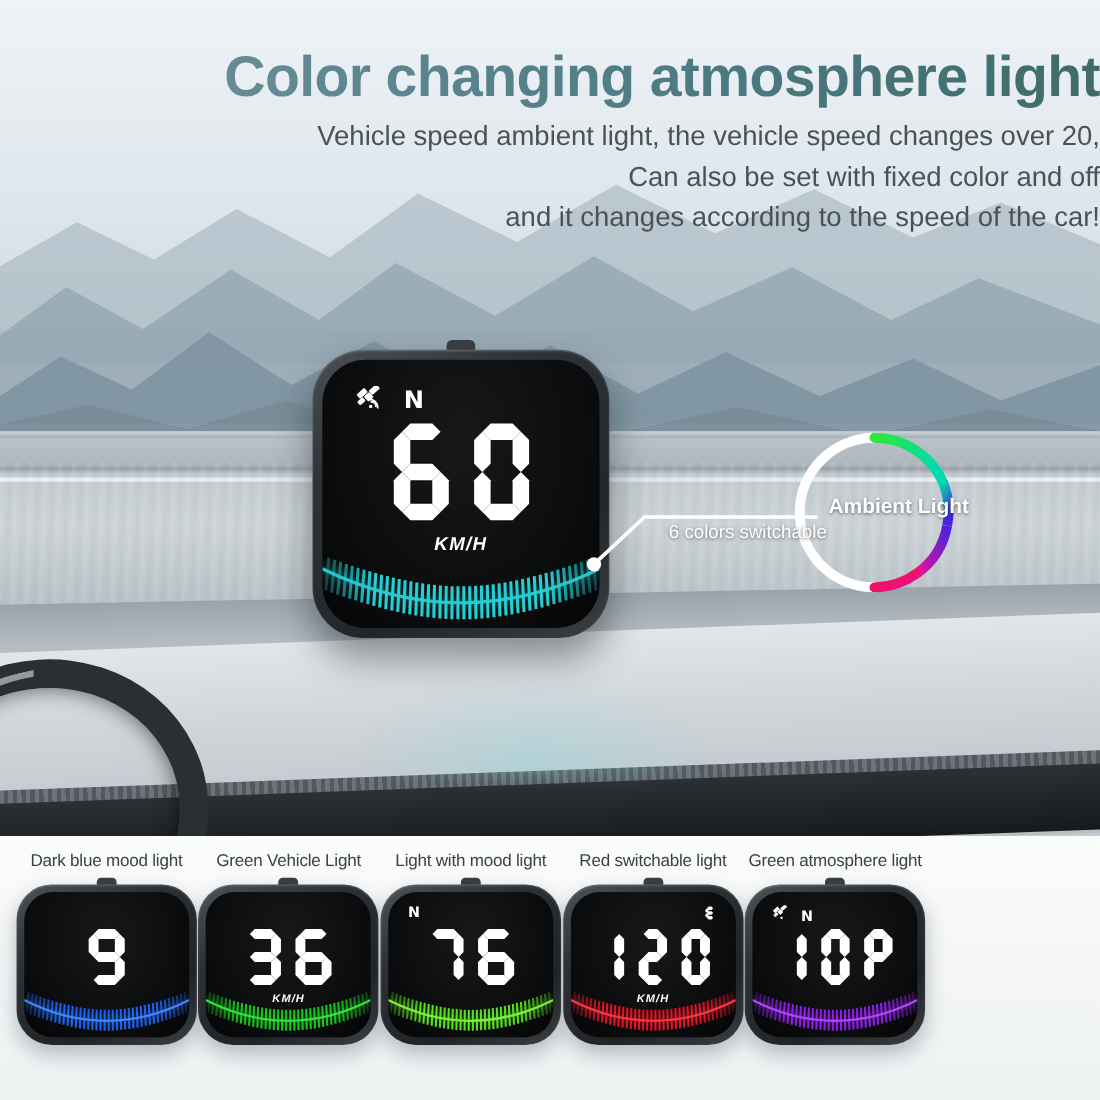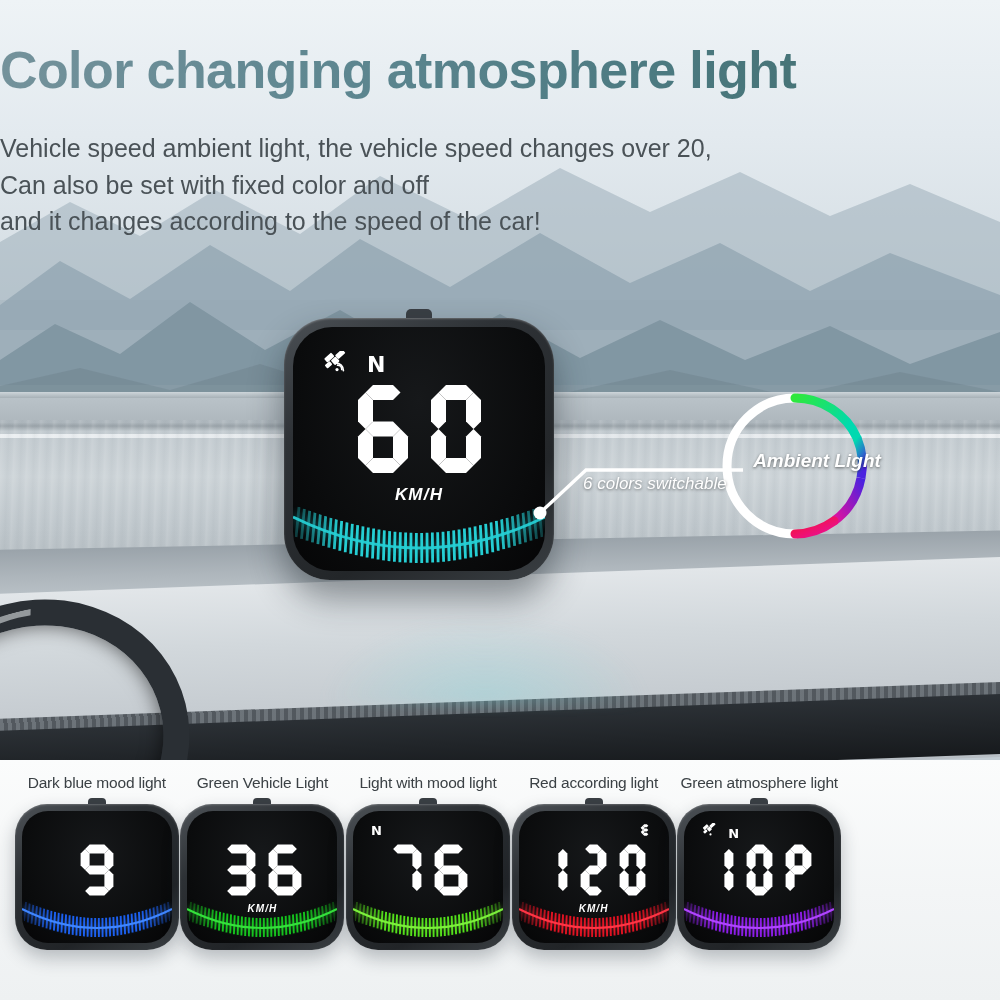--- a/index.html
+++ b/index.html
@@ -92,31 +92,31 @@
   .wheel-hi {
     position:absolute; left:-96px; top:608px; width:290px; height:268px;
     border:6px solid rgba(235,240,243,.55);
     border-radius:50%;
     transform:rotate(-14deg);
     clip-path:polygon(0 0,55% 0,30% 100%,0 100%);
   }
 
   
   .headline-wrap {
-    position:absolute; left:0; top:40px; width:1000px; text-align:left;
+    position:absolute; left:0; top:40px; width:1000px; text-align:right;
     z-index:6;
   }
   .h1 {
     font-size:52px; font-weight:bold; letter-spacing:-.6px;
     background:linear-gradient(90deg,#74929b 0%, #5d8690 35%, #4c7a81 65%, #3f6b6a 100%);
     -webkit-background-clip:text; background-clip:text; color:transparent;
     line-height:1.16;
   }
   .sub {
-    margin-top:30px; font-size:25px; color:#4a5257; line-height:1.45;
+    margin-top:6px; font-size:25px; color:#4a5257; line-height:1.45;
     font-weight:400;
   }
 
   
   .hud-main {
     position:absolute; left:284px; top:318px; width:270px; height:262px; z-index:7;
   }
   .hud-nub {
     position:absolute; left:50%; top:-9px; margin-left:-13px;
     width:26px; height:14px; background:#3a3f44; border-radius:5px 5px 2px 2px;
@@ -146,29 +146,29 @@
   }
   .seg { display:inline-flex; gap:11px; justify-content:center; }
   .unit-lbl {
     position:absolute; left:0; right:0; top:158px; text-align:center;
     color:#fff; font-size:17px; font-weight:bold; font-style:italic;
     letter-spacing:1.2px; font-family:"Liberation Sans", sans-serif;
   }
   .led-arc { position:absolute; left:0; bottom:-4px; width:100%; height:92px; }
 
   
-  .callout { position:absolute; left:0; top:0; width:1000px; height:760px; z-index:8; pointer-events:none;font-style:italic; }
+  .callout { position:absolute; left:0; top:0; width:1000px; height:760px; z-index:8; pointer-events:none; }
   .ring-label {
     position:absolute; left:727px; top:450px; width:180px; text-align:center;
     color:#fff; font-size:19px; font-weight:bold;
     text-shadow:0 1px 3px rgba(0,0,0,.55);
     z-index:9;
   }
   .switch-label {
-    position:absolute; left:583px; top:474px;
+    position:absolute; left:608px; top:474px;
     color:#fff; font-size:17px;
     text-shadow:0 1px 3px rgba(0,0,0,.5);
     z-index:9; white-space:nowrap;
   }
 
   
   .strip {
     position:absolute; left:0; top:760px; width:1000px; height:240px;
     background:linear-gradient(#fbfcfc,#f3f5f6 55%,#eef1f2);
   }
@@ -645,21 +645,21 @@
                     </mask>
       </defs>
       <path d="M2,12 Q75,44 148,12 L148,36 Q75,68 2,36 Z" fill="url(#fadev2)" mask="url(#mkv2)"></path>
       <path d="M0,20 Q75,58 150,20" fill="none" stroke="#7cf03c" stroke-width="2" style="filter:drop-shadow(0 0 4px #7cf03c)"></path>
     </svg></div>
             </div>
     </div>
         </div>
       </div>
       <div class="card">
-        <div class="card-label">Red according light</div>
+        <div class="card-label">Red switchable light</div>
         <div class="mini-wrap">
     <div class="mini-nub"></div>
     <div class="mini-body">
       <div class="mini-screen">
               <div class="mini-status right">
                 <span><svg width="11" height="14" viewBox="0 0 11 14">
                     <polygon points="4.2,1.2000000000000002 6.800000000000001,1.2000000000000002 8.3,2.7 6.800000000000001,4.2 4.2,4.2 2.7,2.7" fill="#ffffff"></polygon>
                     <polygon points="4.2,5.5 6.800000000000001,5.5 8.3,7 6.800000000000001,8.5 4.2,8.5 2.7,7" fill="#ffffff"></polygon>
                     <polygon points="4.2,9.8 6.800000000000001,9.8 8.3,11.3 6.800000000000001,12.8 4.2,12.8 2.7,11.3" fill="#ffffff"></polygon>
                     <polygon points="1.2000000000000002,4.2 2.7,2.7 4.2,4.2 4.2,5.5 2.7,7 1.2000000000000002,5.5" fill="#ffffff"></polygon>

